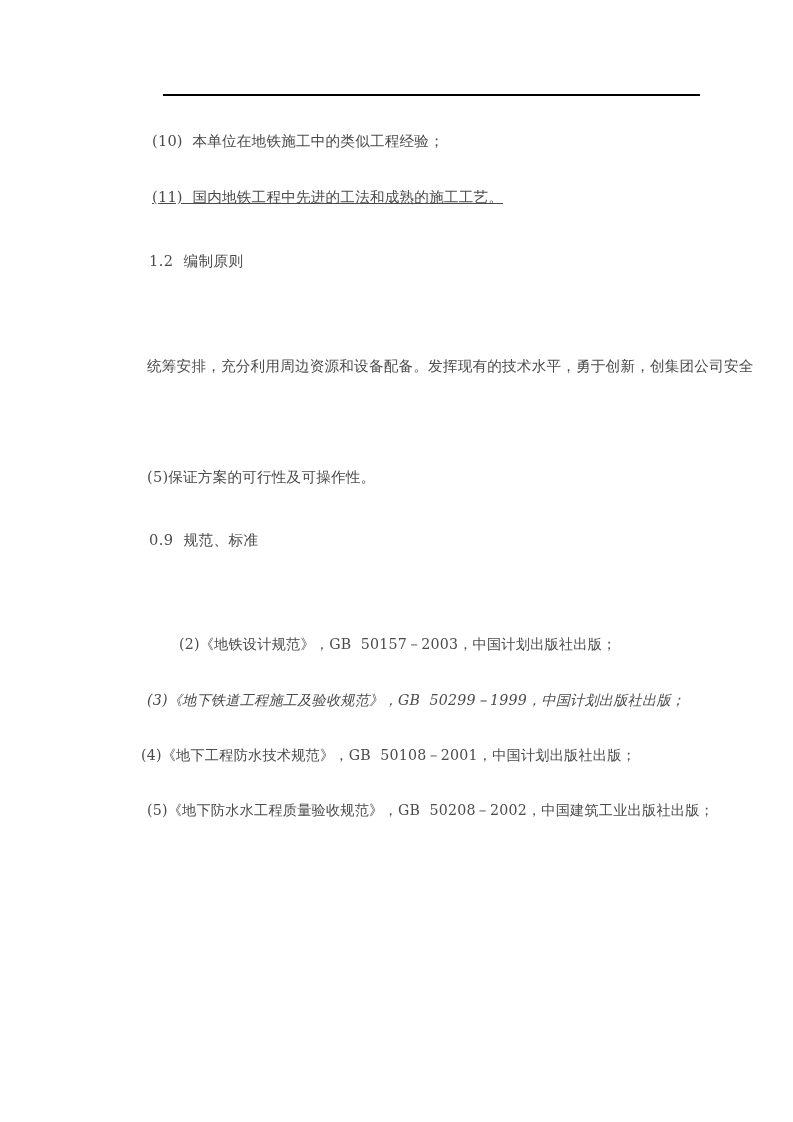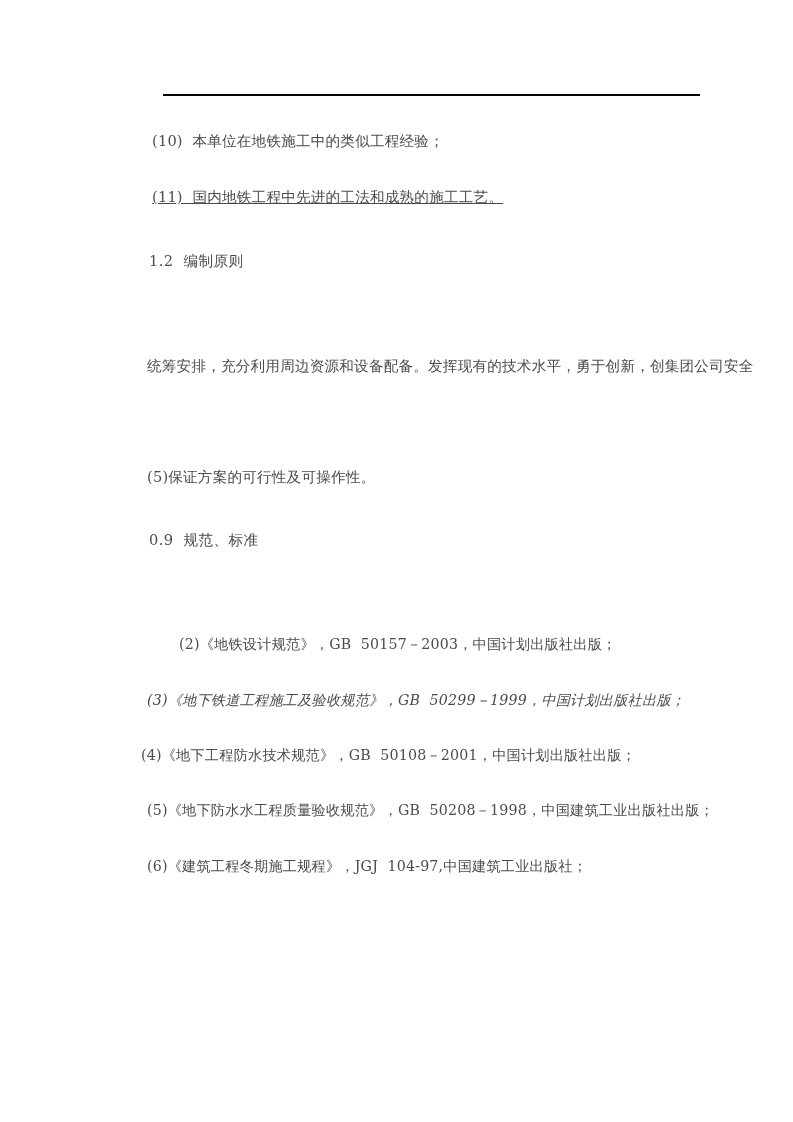--- a/index.html
+++ b/index.html
@@ -88,21 +88,20 @@
 
   <div class="line sec-head cjk" style="left:149px; top:523px;">0.9  规范、标准</div>
 
 
   <div class="line ref-line cjk" style="left:147px; top:634px;margin-left:32px;">(2)《地铁设计规范》，GB  50157－2003，中国计划出版社出版；</div>
 
   <div class="line ref-line cjk" style="left:147px; top:690px;font-style:italic;">(3)《地下铁道工程施工及验收规范》，GB  50299－1999，中国计划出版社出版；</div>
 
   <div class="line ref-line cjk" style="left:134px; top:745px;margin-left:7px;">(4)《地下工程防水技术规范》，GB  50108－2001，中国计划出版社出版；</div>
 
-  <div class="line ref-line cjk" style="left:147px; top:800px;">(5)《地下防水水工程质量验收规范》，GB  50208－1998，中国建筑工业出版社出版；</div>
+  <div class="line ref-line cjk" style="left:147px; top:800px;">(5)《地下防水水工程质量验收规范》，GB  50208－2002，中国建筑工业出版社出版；</div>
 
-  <div class="line ref-line cjk" style="left:147px; top:856px;">(6)《建筑工程冬期施工规程》，JGJ  104-97,中国建筑工业出版社；</div>
 
   <div class="section-title">第2节工程概况</div>
 
   <div class="page-number">3</div>
 
 </div>
 
 </body></html>

